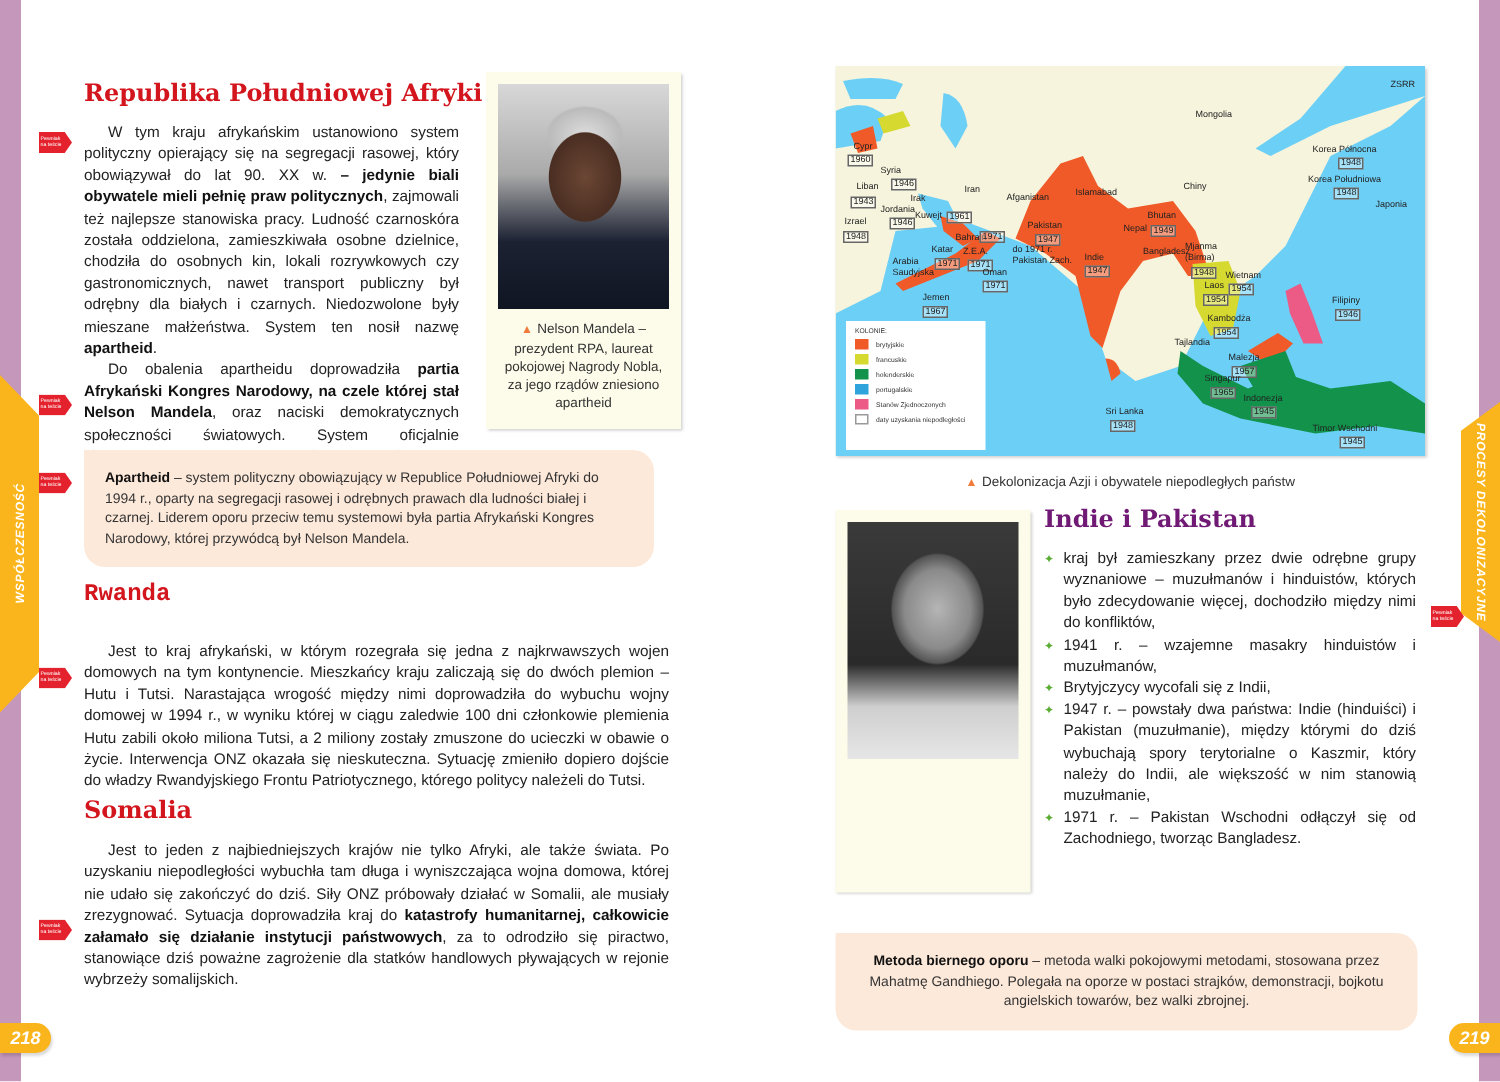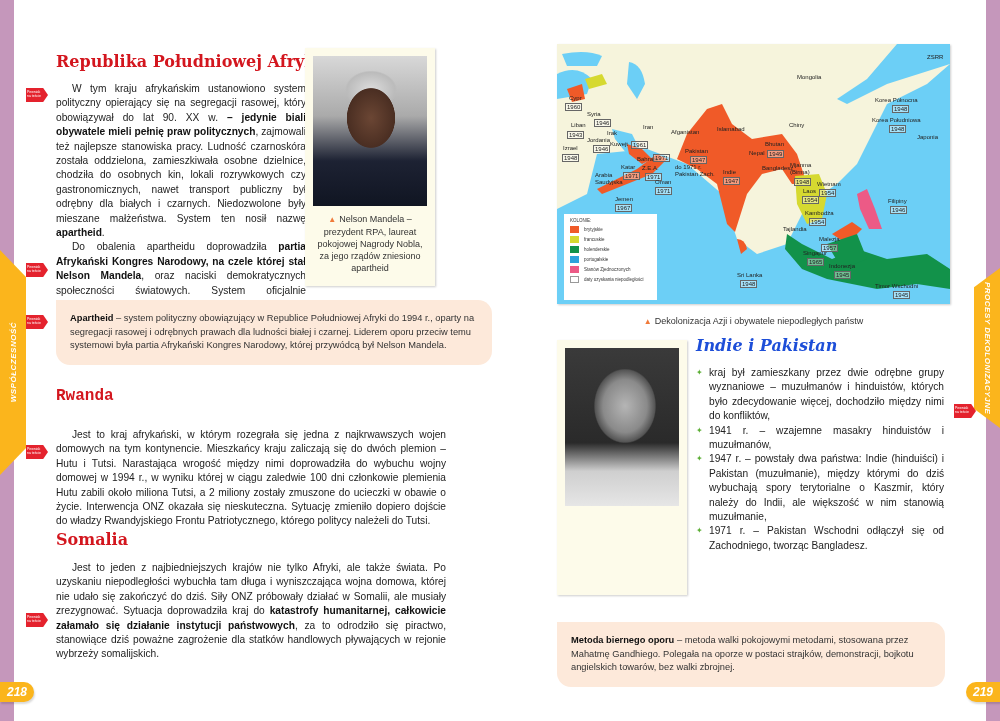--- a/index.html
+++ b/index.html
@@ -22,21 +22,21 @@
 
     .page-num { position: absolute; top: 682px; height: 20px; width: 34px; background: #fbb51c; color: #fff; font-weight: bold; font-style: italic; font-size: 12px; display: flex; align-items: center; justify-content: center; box-shadow: 1px 2px 2px rgba(0,0,0,0.15); }
     .page-num-left { left: 0; border-radius: 0 10px 10px 0; }
     .page-num-right { right: 0; border-radius: 10px 0 0 10px; }
 
     .marker { position: absolute; width: 22px; height: 14px; background: #e4222d; color: #fff; font-size: 3.5px; line-height: 4px; padding: 2px 1px; clip-path: polygon(0 0, 78% 0, 100% 50%, 78% 100%, 0 100%); }
     .marker span { display: block; }
 
     h2 { font-family: "DejaVu Serif", serif; font-weight: bold; font-size: 16px; }
     .h-red { color: #d3161e; }
-    .h-green { color: #1d4ed8; font-style: italic; }
+    .h-green { color: #701a75; }
 
     .body-text { font-size: 10.2px; line-height: 14.4px; text-align: justify; color: #222; }
     .body-text p { text-indent: 16px; }
     .body-text b { color: #111; }
 
     .photo-card { position: absolute; background: #fdfbea; box-shadow: 1px 1px 2px rgba(0,0,0,0.2); padding: 8px; }
     .photo { background: #333; }
     .caption { font-size: 9px; line-height: 12px; text-align: center; color: #333; margin-top: 7px; }
     .tri { color: #f07a3a; font-size: 8px; margin-right: 3px; }
 
@@ -85,26 +85,26 @@
       <span>na teście</span>
   </div>
 
   <h2 class="h-red" style="position:absolute; left:56px; top:52px;">Republika Południowej Afryki</h2>
 
   <div class="body-text" style="position:absolute; left:56px; top:82px; width:250px;">
     <p><span>W tym kraju afrykańskim ustanowiono system polityczny opierający się na segregacji rasowej, który obowiązywał do lat 90. XX w. </span><b>– jedynie biali obywatele mieli pełnię praw politycznych</b><span>, zajmowali też najlepsze stanowiska pracy. Ludność czarnoskóra została oddzielona, zamieszkiwała osobne dzielnice, chodziła do osobnych kin, lokali rozrywkowych czy gastronomicznych, nawet transport publiczny był odrębny dla białych i czarnych. Niedozwolone były mieszane małżeństwa. System ten nosił nazwę </span><b>apartheid</b><span>.</span></p>
     <p><span>Do obalenia apartheidu doprowadziła </span><b>partia Afrykański Kongres Narodowy, na czele której stał Nelson Mandela</b><span>, oraz naciski demokratycznych społeczności światowych. System oficjalnie zlikwidowano w 1994 r., a Nelson Mandela został pierwszym czarnoskórym prezydentem RPA.</span></p>
   </div>
 
-  <div class="photo-card" style="left:305px; top:48px; width:130px; height:238px;">
+  <div class="photo-card" style="left:324px; top:48px; width:130px; height:238px;">
     <div class="photo" style="width:114px; height:150px; background: radial-gradient(ellipse 34px 42px at 58px 62px, #6b4634 0%, #4a2e22 70%, transparent 72%), radial-gradient(ellipse 40px 30px at 58px 34px, #ddd 0%, #bbb 60%, transparent 65%), linear-gradient(180deg, #d8d8d8 0%, #aaa 40%, #1d2233 70%, #101522 100%);"></div>
     <div class="caption"><span class="tri">▲</span><span>Nelson Mandela – prezydent RPA, laureat pokojowej Nagrody Nobla, za jego rządów zniesiono apartheid</span></div>
   </div>
 
-  <div class="defbox" style="left:56px; top:300px; width:436px;">
+  <div class="defbox" style="left:56px; top:300px; width:380px;">
     <b>Apartheid</b><span> – system polityczny obowiązujący w Republice Południowej Afryki do 1994 r., oparty na segregacji rasowej i odrębnych prawach dla ludności białej i czarnej. Liderem oporu przeciw temu systemowi była partia Afrykański Kongres Narodowy, której przywódcą był Nelson Mandela.</span>
   </div>
 
   <h2 class="h-red" style="position:absolute; left:56px; top:387px;font-family:Liberation Mono, monospace;">Rwanda</h2>
   <div class="body-text" style="position:absolute; left:56px; top:428px; width:390px;">
     <p>Jest to kraj afrykański, w którym rozegrała się jedna z najkrwawszych wojen domowych na tym kontynencie. Mieszkańcy kraju zaliczają się do dwóch plemion – Hutu i Tutsi. Narastająca wrogość między nimi doprowadziła do wybuchu wojny domowej w 1994 r., w wyniku której w ciągu zaledwie 100 dni członkowie plemienia Hutu zabili około miliona Tutsi, a 2 miliony zostały zmuszone do ucieczki w obawie o życie. Interwencja ONZ okazała się nieskuteczna. Sytuację zmieniło dopiero dojście do władzy Rwandyjskiego Frontu Patriotycznego, którego politycy należeli do Tutsi.</p>
   </div>
 
   <h2 class="h-red" style="position:absolute; left:56px; top:530px;">Somalia</h2>
   <div class="body-text" style="position:absolute; left:56px; top:561px; width:390px;">
@@ -251,19 +251,20 @@
 <div class="caption" style="position:absolute; left:557px; top:308px; width:393px; font-size:9px;"><span class="tri">▲</span><span>Dekolonizacja Azji i obywatele niepodległych państw</span></div>
 
 <div class="photo-card" style="left:557px; top:340px; width:130px; height:255px;">
   <div class="photo" style="width:114px; height:158px; background: radial-gradient(ellipse 40px 48px at 60px 58px, #b5b5b5 0%, #8a8a8a 55%, #555 75%, transparent 78%), linear-gradient(180deg, #3a3a3a 0%, #2a2a2a 60%, #cfcfcf 78%, #e6e6e6 100%);"></div>
 </div>
 
 <h2 class="h-green" style="position:absolute; left:696px; top:336px;">Indie i Pakistan</h2>
 <ul class="bullets" style="position:absolute; left:696px; top:366px; width:248px;">
   <li>kraj był zamieszkany przez dwie odrębne grupy wyznaniowe – muzułmanów i hinduistów, których było zdecydowanie więcej, dochodziło między nimi do konfliktów,</li>
   <li>1941 r. – wzajemne masakry hinduistów i muzułmanów,</li>
+  <li>Brytyjczycy wycofali się z Indii,</li>
   <li>1947 r. – powstały dwa państwa: Indie (hinduiści) i Pakistan (muzułmanie), między którymi do dziś wybuchają spory terytorialne o Kaszmir, który należy do Indii, ale większość w nim stanowią muzułmanie,</li>
   <li>1971 r. – Pakistan Wschodni odłączył się od Zachodniego, tworząc Bangladesz.</li>
 </ul>
 
-<div class="defbox" style="left:557px; top:622px; width:388px;">
+<div class="defbox" style="left:557px; top:622px; width:388px;text-align:center;">
   <b>Metoda biernego oporu</b><span> – metoda walki pokojowymi metodami, stosowana przez Mahatmę Gandhiego. Polegała na oporze w postaci strajków, demonstracji, bojkotu angielskich towarów, bez walki zbrojnej.</span>
 </div>
 
 </body></html>

